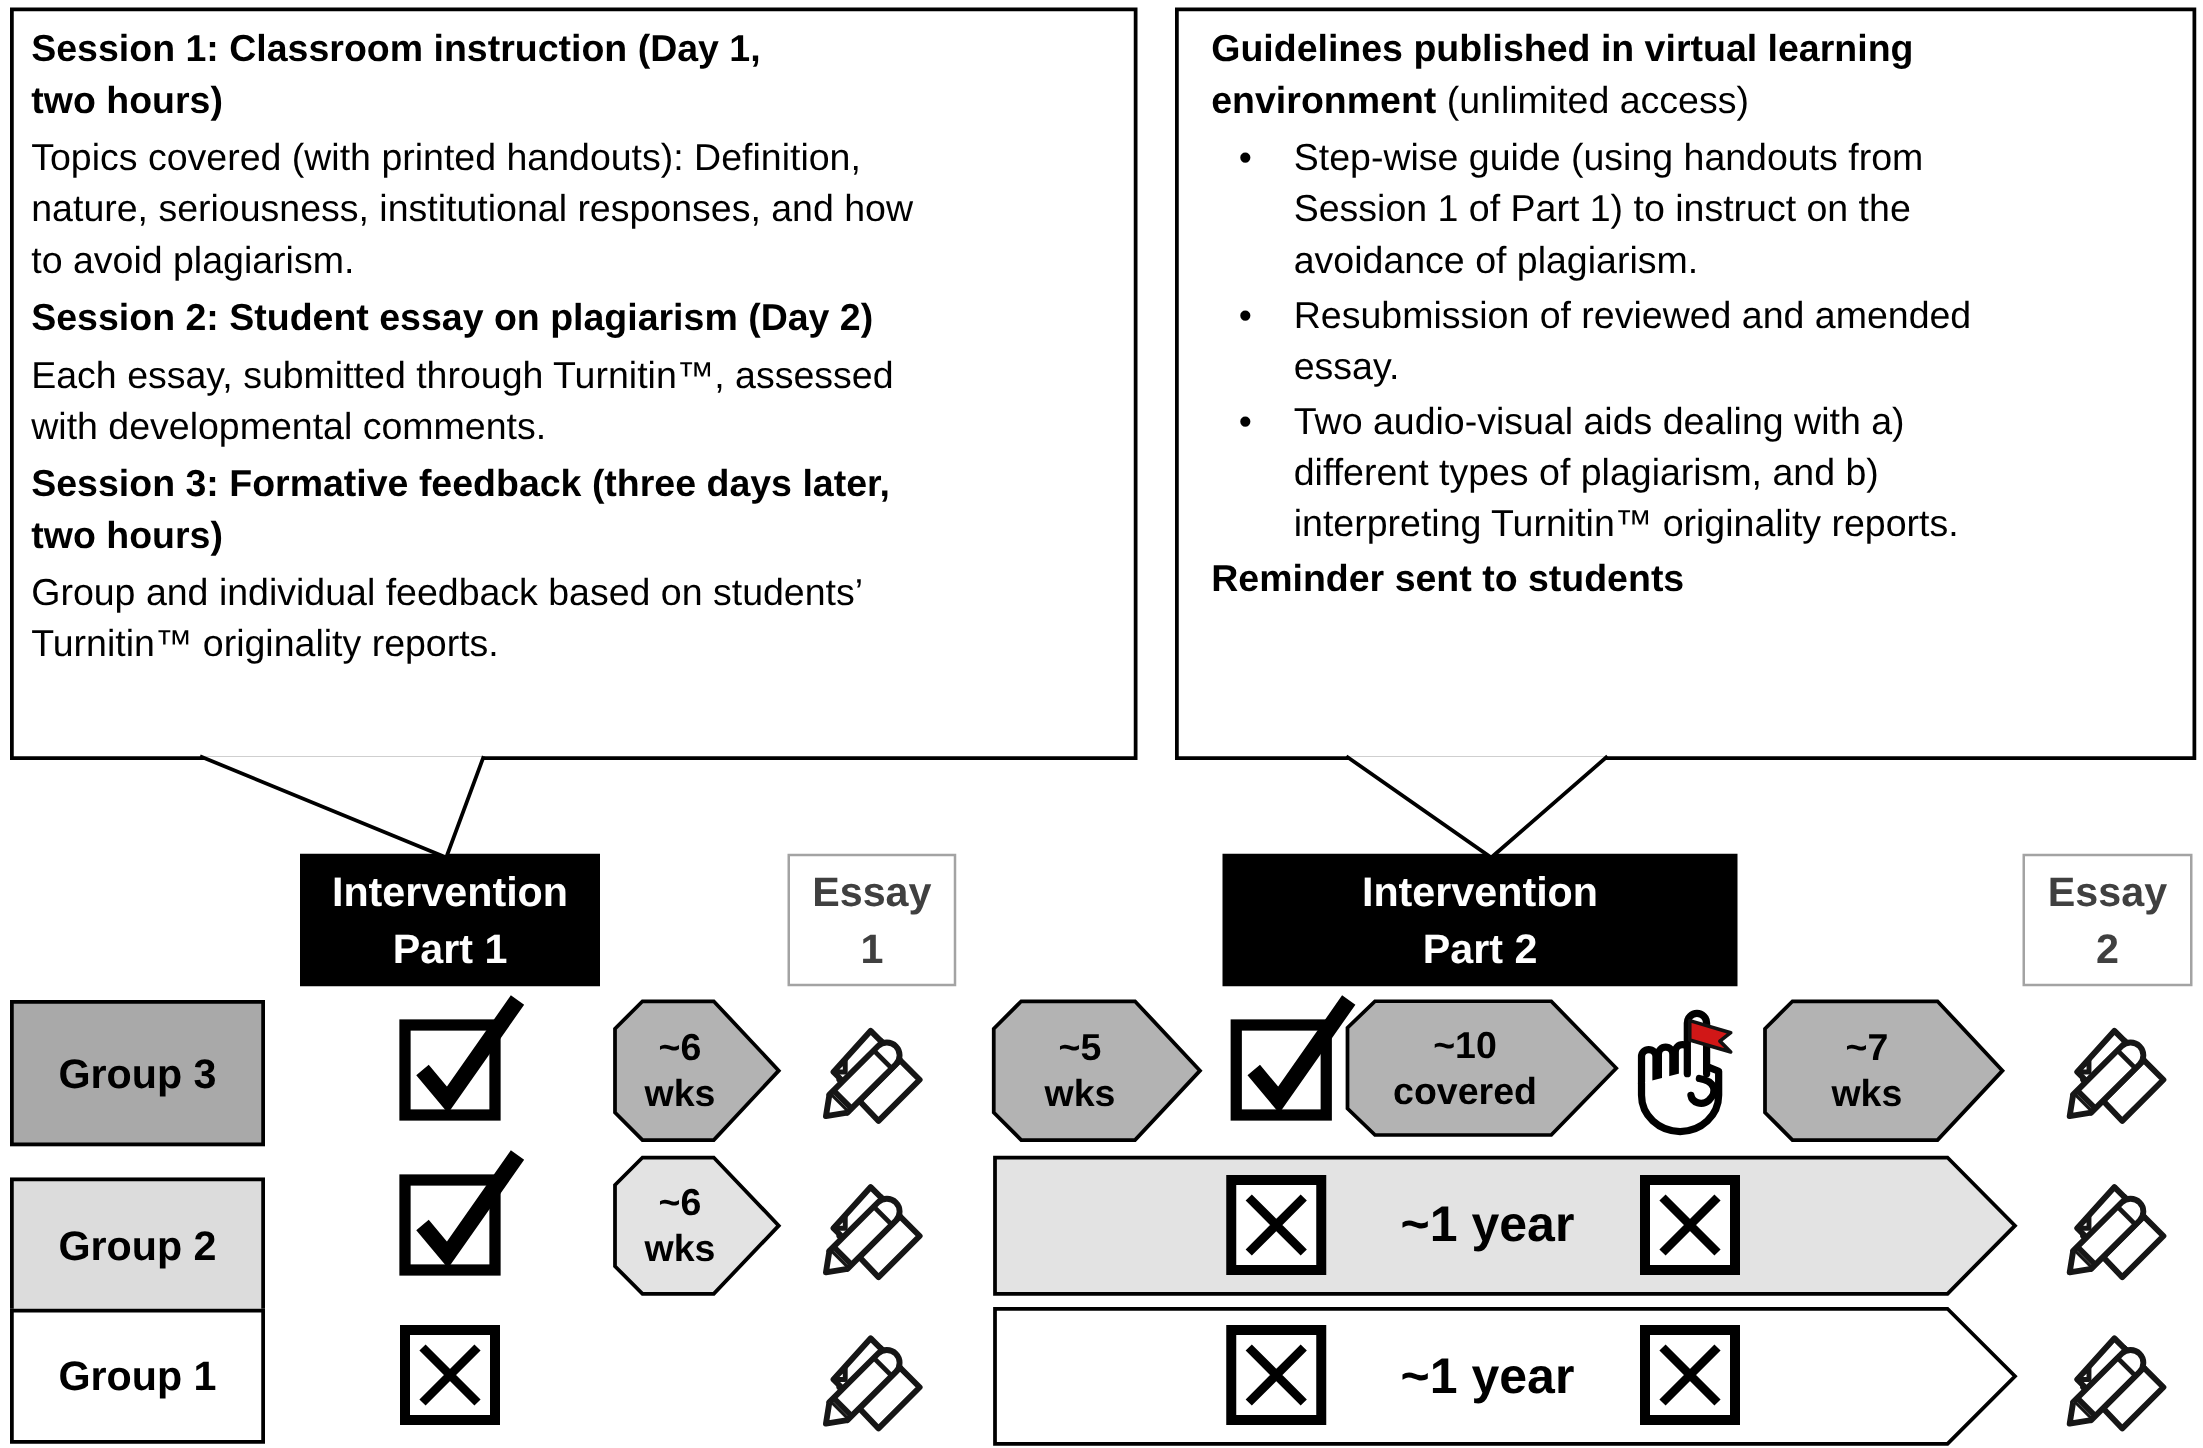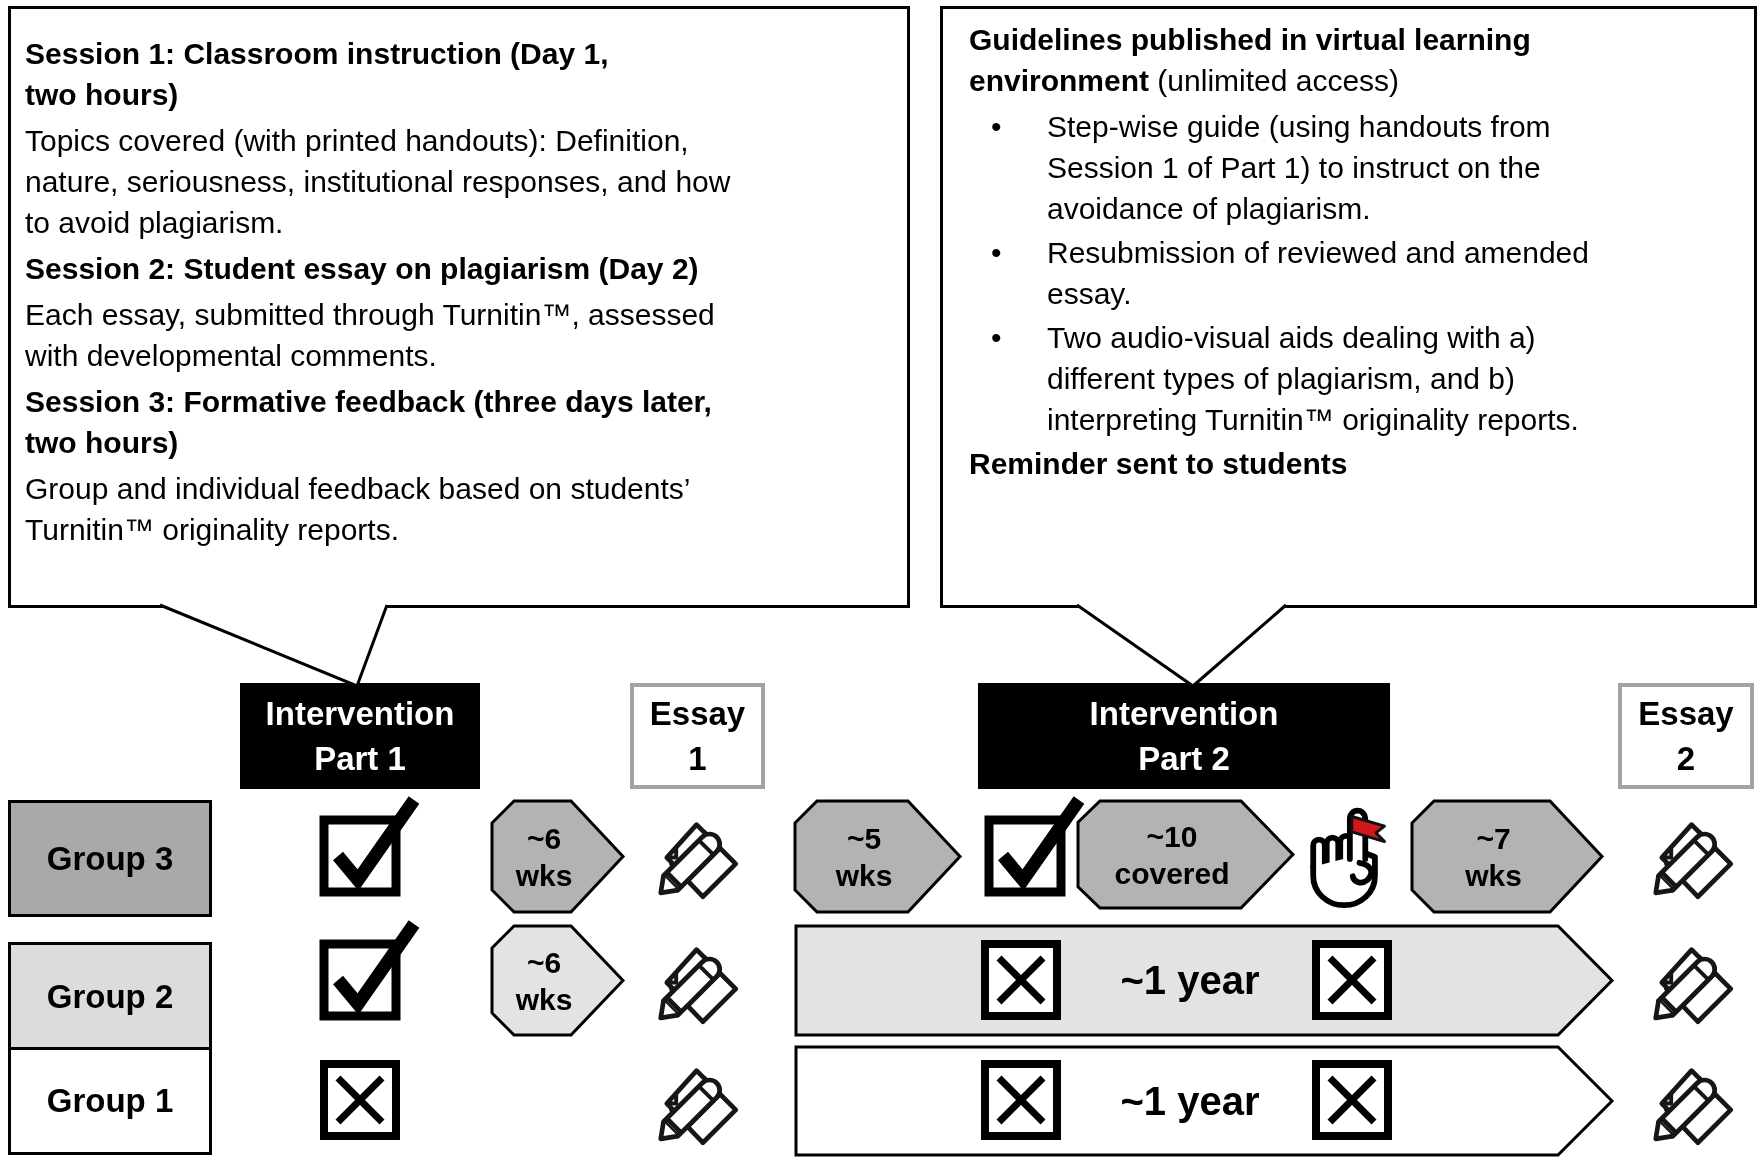--- a/index.html
+++ b/index.html
@@ -5,38 +5,38 @@
   html,body{margin:0;padding:0;background:#fff;}
   .canvas{
     position:relative; width:1762px; height:1158px; overflow:hidden;
     background:#fff; font-family:"Liberation Sans", sans-serif; color:#000;
   }
   
   .callout{
     position:absolute; box-sizing:border-box; border:3px solid #000; background:#fff;
     font-size:30px; line-height:41px;
   }
-  .left-callout{left:8px; top:6px; width:902px; height:602px; padding:24px 14px;}
+  .left-callout{left:8px; top:6px; width:902px; height:602px; padding:10px 14px;}
   .right-callout{left:940px; top:6px; width:817px; height:602px; padding:10px 30px 10px 26px;}
   .callout p{margin:0 0 5px 0; white-space:pre-line;}
   .heading{font-weight:bold;}
   .bullet{display:flex; margin:2px 0 3px 22px;}
   .bullet .marker{width:44px; flex:none;}
-  .bullet .btext{white-space:pre-line;margin-left:12px;}
+  .bullet .btext{white-space:pre-line;}
   
   .tails{position:absolute; left:0; top:0; width:1762px; height:1158px; pointer-events:none; z-index:5;}
   .tails path{fill:#fff; stroke:#000; stroke-width:3;}
   
   .hdr{
     position:absolute; box-sizing:border-box; display:flex; flex-direction:column;
     align-items:center; justify-content:center; text-align:center;
     font-weight:bold; font-size:33px; line-height:45px;
   }
   .hdr.blackbox{background:#000; color:#fff;}
-  .hdr.whitebox{background:#fff; border:4px solid #a3a3a3; color:#000000;}
+  .hdr.whitebox{background:#fff; border:2px solid #a3a3a3; color:#404040;}
   #ip1{left:240px; top:683px; width:240px; height:106px;}
   #e1 {left:630px; top:683px; width:135px; height:106px;}
   #ip2{left:978px; top:683px; width:412px; height:106px;}
   #e2 {left:1618px; top:683px; width:136px; height:106px;}
   
   .grouplabel{
     position:absolute; left:8px; width:204px; box-sizing:border-box; border:3px solid #000;
     display:flex; align-items:center; justify-content:center; font-weight:bold; font-size:33px;
   }
   #g3l{top:800px; height:117px; background:var(--g3,#a9a9a9);}

